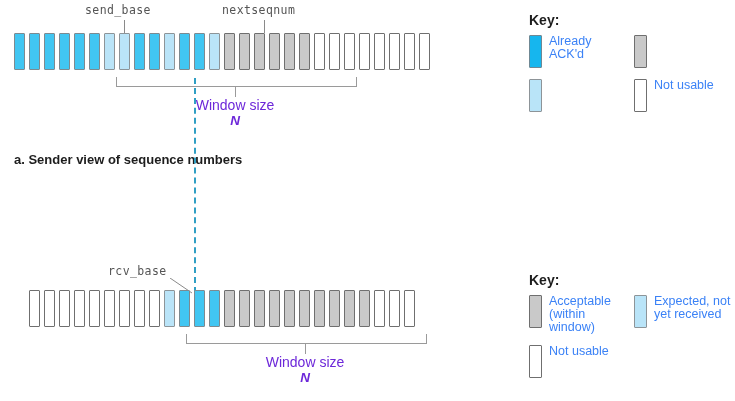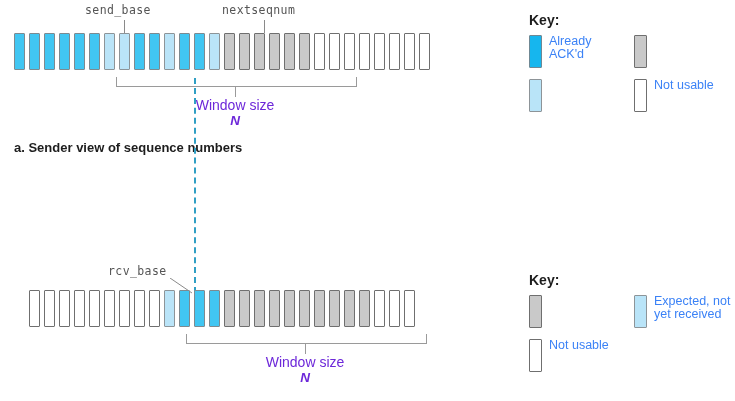--- a/index.html
+++ b/index.html
@@ -123,21 +123,21 @@
       <div class="cell notusable"></div>
     </div>
 
   <div class="bracket" style="left:116px;top:77px;width:239px;"></div>
   <div class="bracket-stem" style="left:235px;top:86px;height:11px;"></div>
   <div class="win-text" style="left:165px;top:97px;width:140px;">
     <span>Window size</span>
     <span class="n">N</span>
   </div>
 
-  <div class="caption" style="left:14px;top:140px;">a. Sender view of sequence numbers</div>
+  <div class="caption" style="left:14px;top:152px;">a. Sender view of sequence numbers</div>
 
   <div class="dashline" style="left:194px;top:78px;height:215px;"></div>
 
   <div class="ptr-label" style="left:108px;top:264px;">rcv_base</div>
   <svg class="ptr-diag" style="left:170px;top:278px;" width="30" height="16">
     <line x1="0" y1="0" x2="22" y2="15" stroke="#8a8a8a" stroke-width="1"></line>
   </svg>
 
   <div class="strip" id="receiver-strip" style="left:29px;top:290px;">
       <div class="cell notusable"></div>
@@ -193,20 +193,21 @@
           <div class="key-text">Not usable</div>
         </div>
       </div>
   </div>
 
   <div class="key" style="left:529px;top:272px;">
     <div class="key-title">Key:</div>
     <div class="key-grid" id="key-receiver-grid">
         <div class="key-item">
           <div class="key-swatch usable"></div>
+          <div class="key-text">Acceptable<br>(within<br>window)</div>
         </div>
         <div class="key-item">
           <div class="key-swatch sent"></div>
           <div class="key-text">Expected, not<br>yet received</div>
         </div>
         <div class="key-item">
           <div class="key-swatch notusable"></div>
           <div class="key-text">Not usable</div>
         </div>
       </div>

